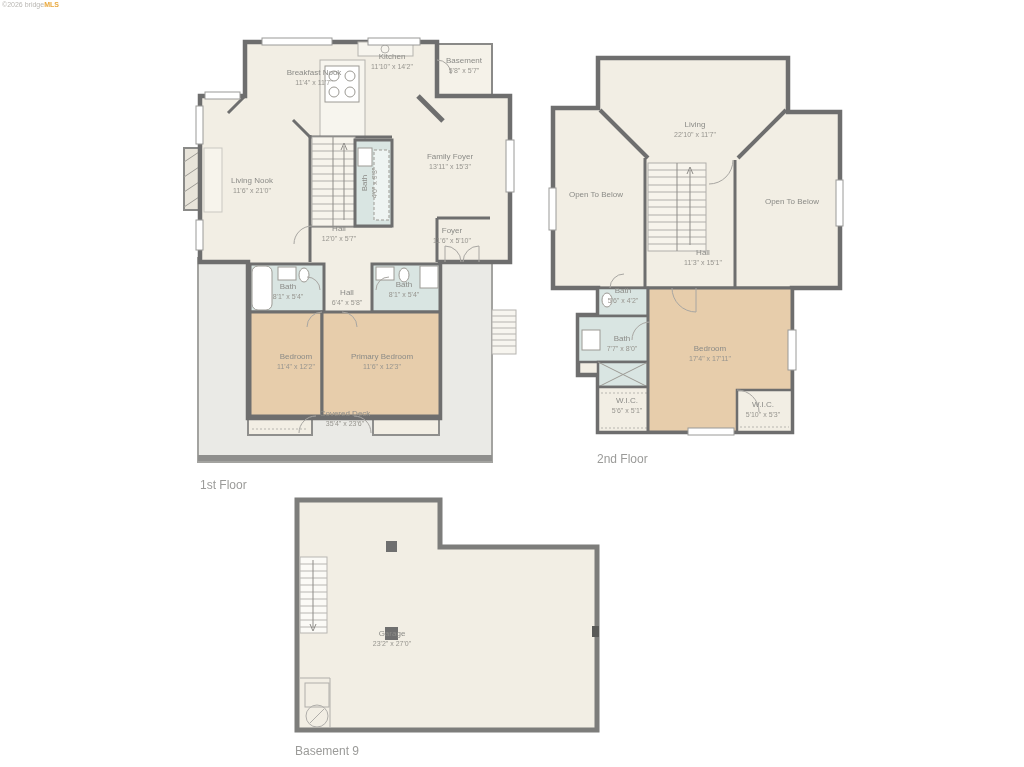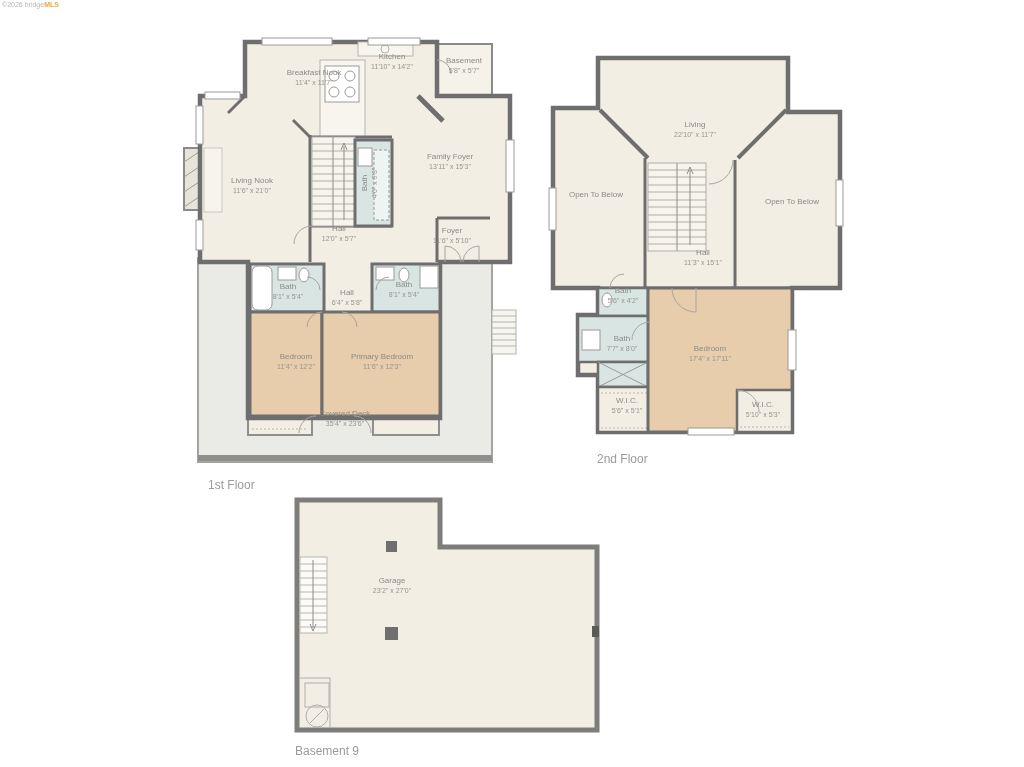--- a/index.html
+++ b/index.html
@@ -299,21 +299,21 @@
     <div class="dm">11'4" x 12'2"</div>
   </div>
   <div class="rlabel" style="left:382px;top:352px">
     <div class="nm">Primary Bedroom</div>
     <div class="dm">11'6" x 12'3"</div>
   </div>
   <div class="rlabel" style="left:345px;top:409px">
     <div class="nm">Covered Deck</div>
     <div class="dm">35'4" x 23'6"</div>
   </div>
-  <div class="ftitle" style="left:208px;top:478px">1st Floor</div>
+  <div class="ftitle" style="left:200px;top:478px">1st Floor</div>
 
   <div class="rlabel" style="left:695px;top:120px">
     <div class="nm">Living</div>
     <div class="dm">22'10" x 11'7"</div>
   </div>
   <div class="rlabel" style="left:596px;top:190px">
     <div class="nm">Open To Below</div>
   </div>
   <div class="rlabel" style="left:792px;top:197px">
     <div class="nm">Open To Below</div>
@@ -337,19 +337,19 @@
   <div class="rlabel" style="left:627px;top:396px">
     <div class="nm">W.I.C.</div>
     <div class="dm">5'6" x 5'1"</div>
   </div>
   <div class="rlabel" style="left:763px;top:400px">
     <div class="nm">W.I.C.</div>
     <div class="dm">5'10" x 5'3"</div>
   </div>
   <div class="ftitle" style="left:597px;top:452px">2nd Floor</div>
 
-  <div class="rlabel" style="left:392px;top:576px">
+  <div class="rlabel" style="left:392px;top:629px">
     <div class="nm">Garage</div>
     <div class="dm">23'2" x 27'0"</div>
   </div>
   <div class="ftitle" style="left:295px;top:744px">Basement 9</div>
 
 </div>
 
 </body></html>

